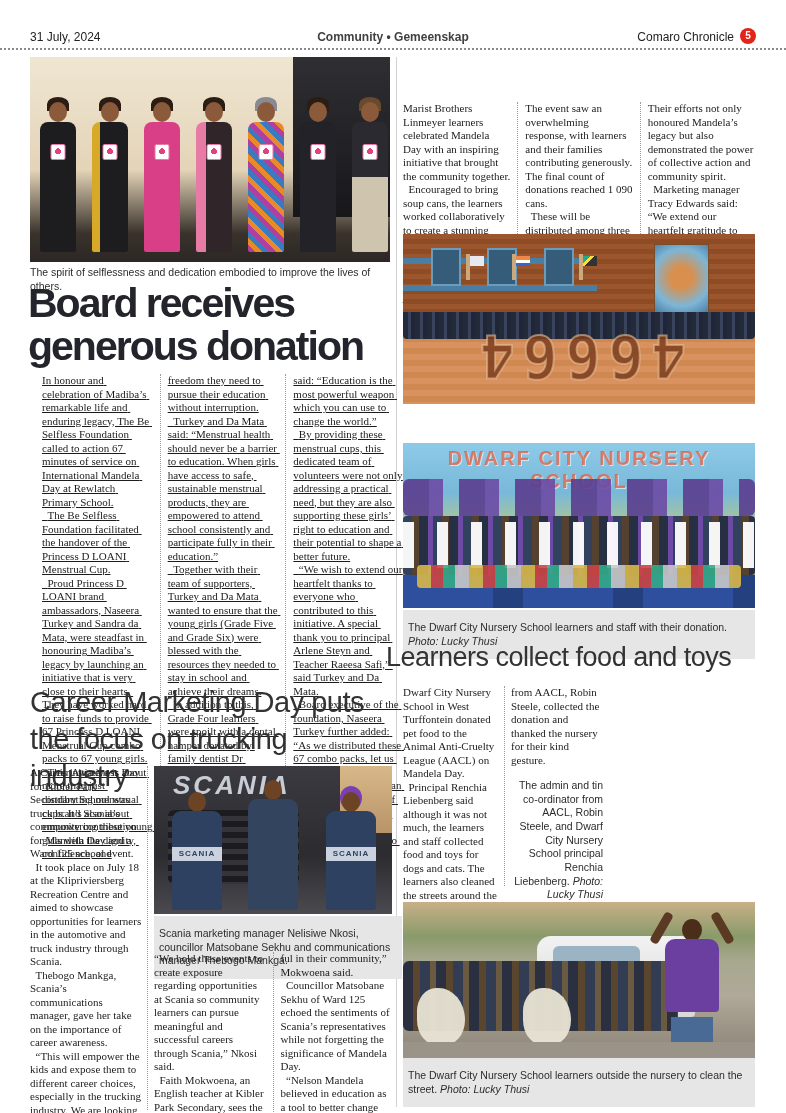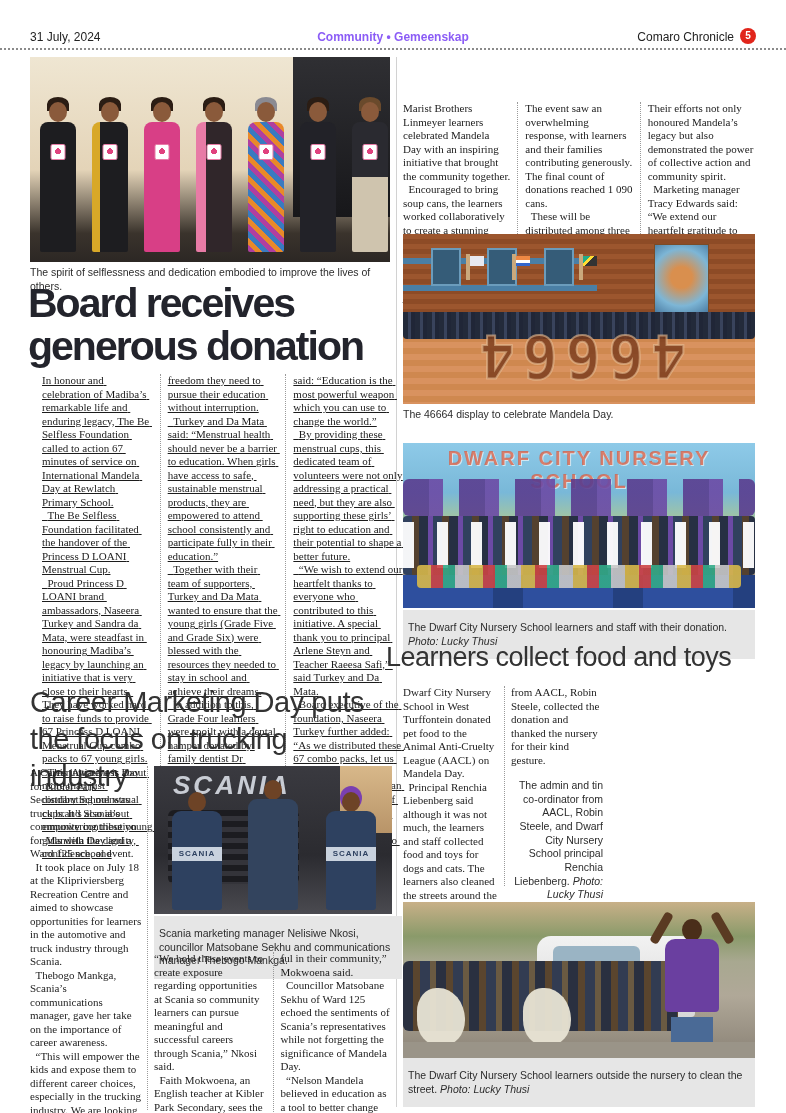--- a/index.html
+++ b/index.html
@@ -2,21 +2,21 @@
 <html><head>
 <meta charset="utf-8">
 <style>
   html,body{margin:0;padding:0;background:#ffffff;}
   #page{position:relative;width:786px;height:1113px;background:#fff;overflow:hidden;
         font-family:"Liberation Serif",serif;color:#1c1c1c;}
   
   .hdr{position:absolute;left:30px;right:30px;top:28px;height:20px;
        font-family:"Liberation Sans",sans-serif;font-size:12px;color:#222;}
   .hdr .date{position:absolute;left:0;top:2px;}
-  .hdr .section{position:absolute;left:0;right:0;text-align:center;top:2px;color:#8b5cf6;font-weight:bold;}
+  .hdr .section{position:absolute;left:0;right:0;text-align:center;top:2px;color:#404040;font-weight:bold;}
   .hdr .pub{position:absolute;right:22px;top:2px;}
   .pagenum{position:absolute;right:0;top:0;width:16px;height:16px;border-radius:50%;
            background:#e1251b;color:#fff;font-size:10px;font-weight:bold;text-align:center;line-height:16px;}
   .hdr-rule{position:absolute;left:0;right:0;top:48px;border-top:2px dotted #8a8a8a;}
   .vrule{position:absolute;left:396px;top:57px;bottom:6px;width:1px;background:#d2d2d2;}
   
   .headline-light{font-family:"Liberation Sans",sans-serif;font-weight:400;color:#333;
                   letter-spacing:-0.5px;white-space:pre-line;}
   .headline-heavy{font-family:"Liberation Sans",sans-serif;font-weight:bold;color:#23242c;
                   letter-spacing:-2px;white-space:pre-line;}
@@ -257,23 +257,20 @@
     <div class="flag" style="left:31%;">
         <span style="position:absolute;left:4px;top:2px;width:14px;height:10px;background:linear-gradient(180deg,#e84 0 4px,#fff 4px 7px,#36c 7px);"></span>
       </div>
     <div class="flag" style="left:50%;">
         <span style="position:absolute;left:4px;top:2px;width:14px;height:10px;background:linear-gradient(135deg,#2a8 0 5px,#fd3 5px 8px,#333 8px);"></span>
       </div>
     <div class="mural"></div>
     <div class="crowd"></div>
     <div class="cans">46664</div>
   </div>
-  <div class="caption" style="position:absolute;left:403px;top:408px;width:352px;">
-    <span>The 46664 display to celebrate Mandela Day.</span>
-  </div>
 
   <div class="photo ph-nursery" style="left:403px;top:443px;width:352px;height:165px;">
     <div class="muraltxt">DWARF CITY NURSERY SCHOOL</div>
     <div class="staff"></div>
     <div class="kids"></div>
     <div class="portraits"></div>
     <div class="tables"></div>
     <div class="goods"></div>
   </div>
   <div class="caption strip" style="position:absolute;left:403px;top:610px;width:342px;">

